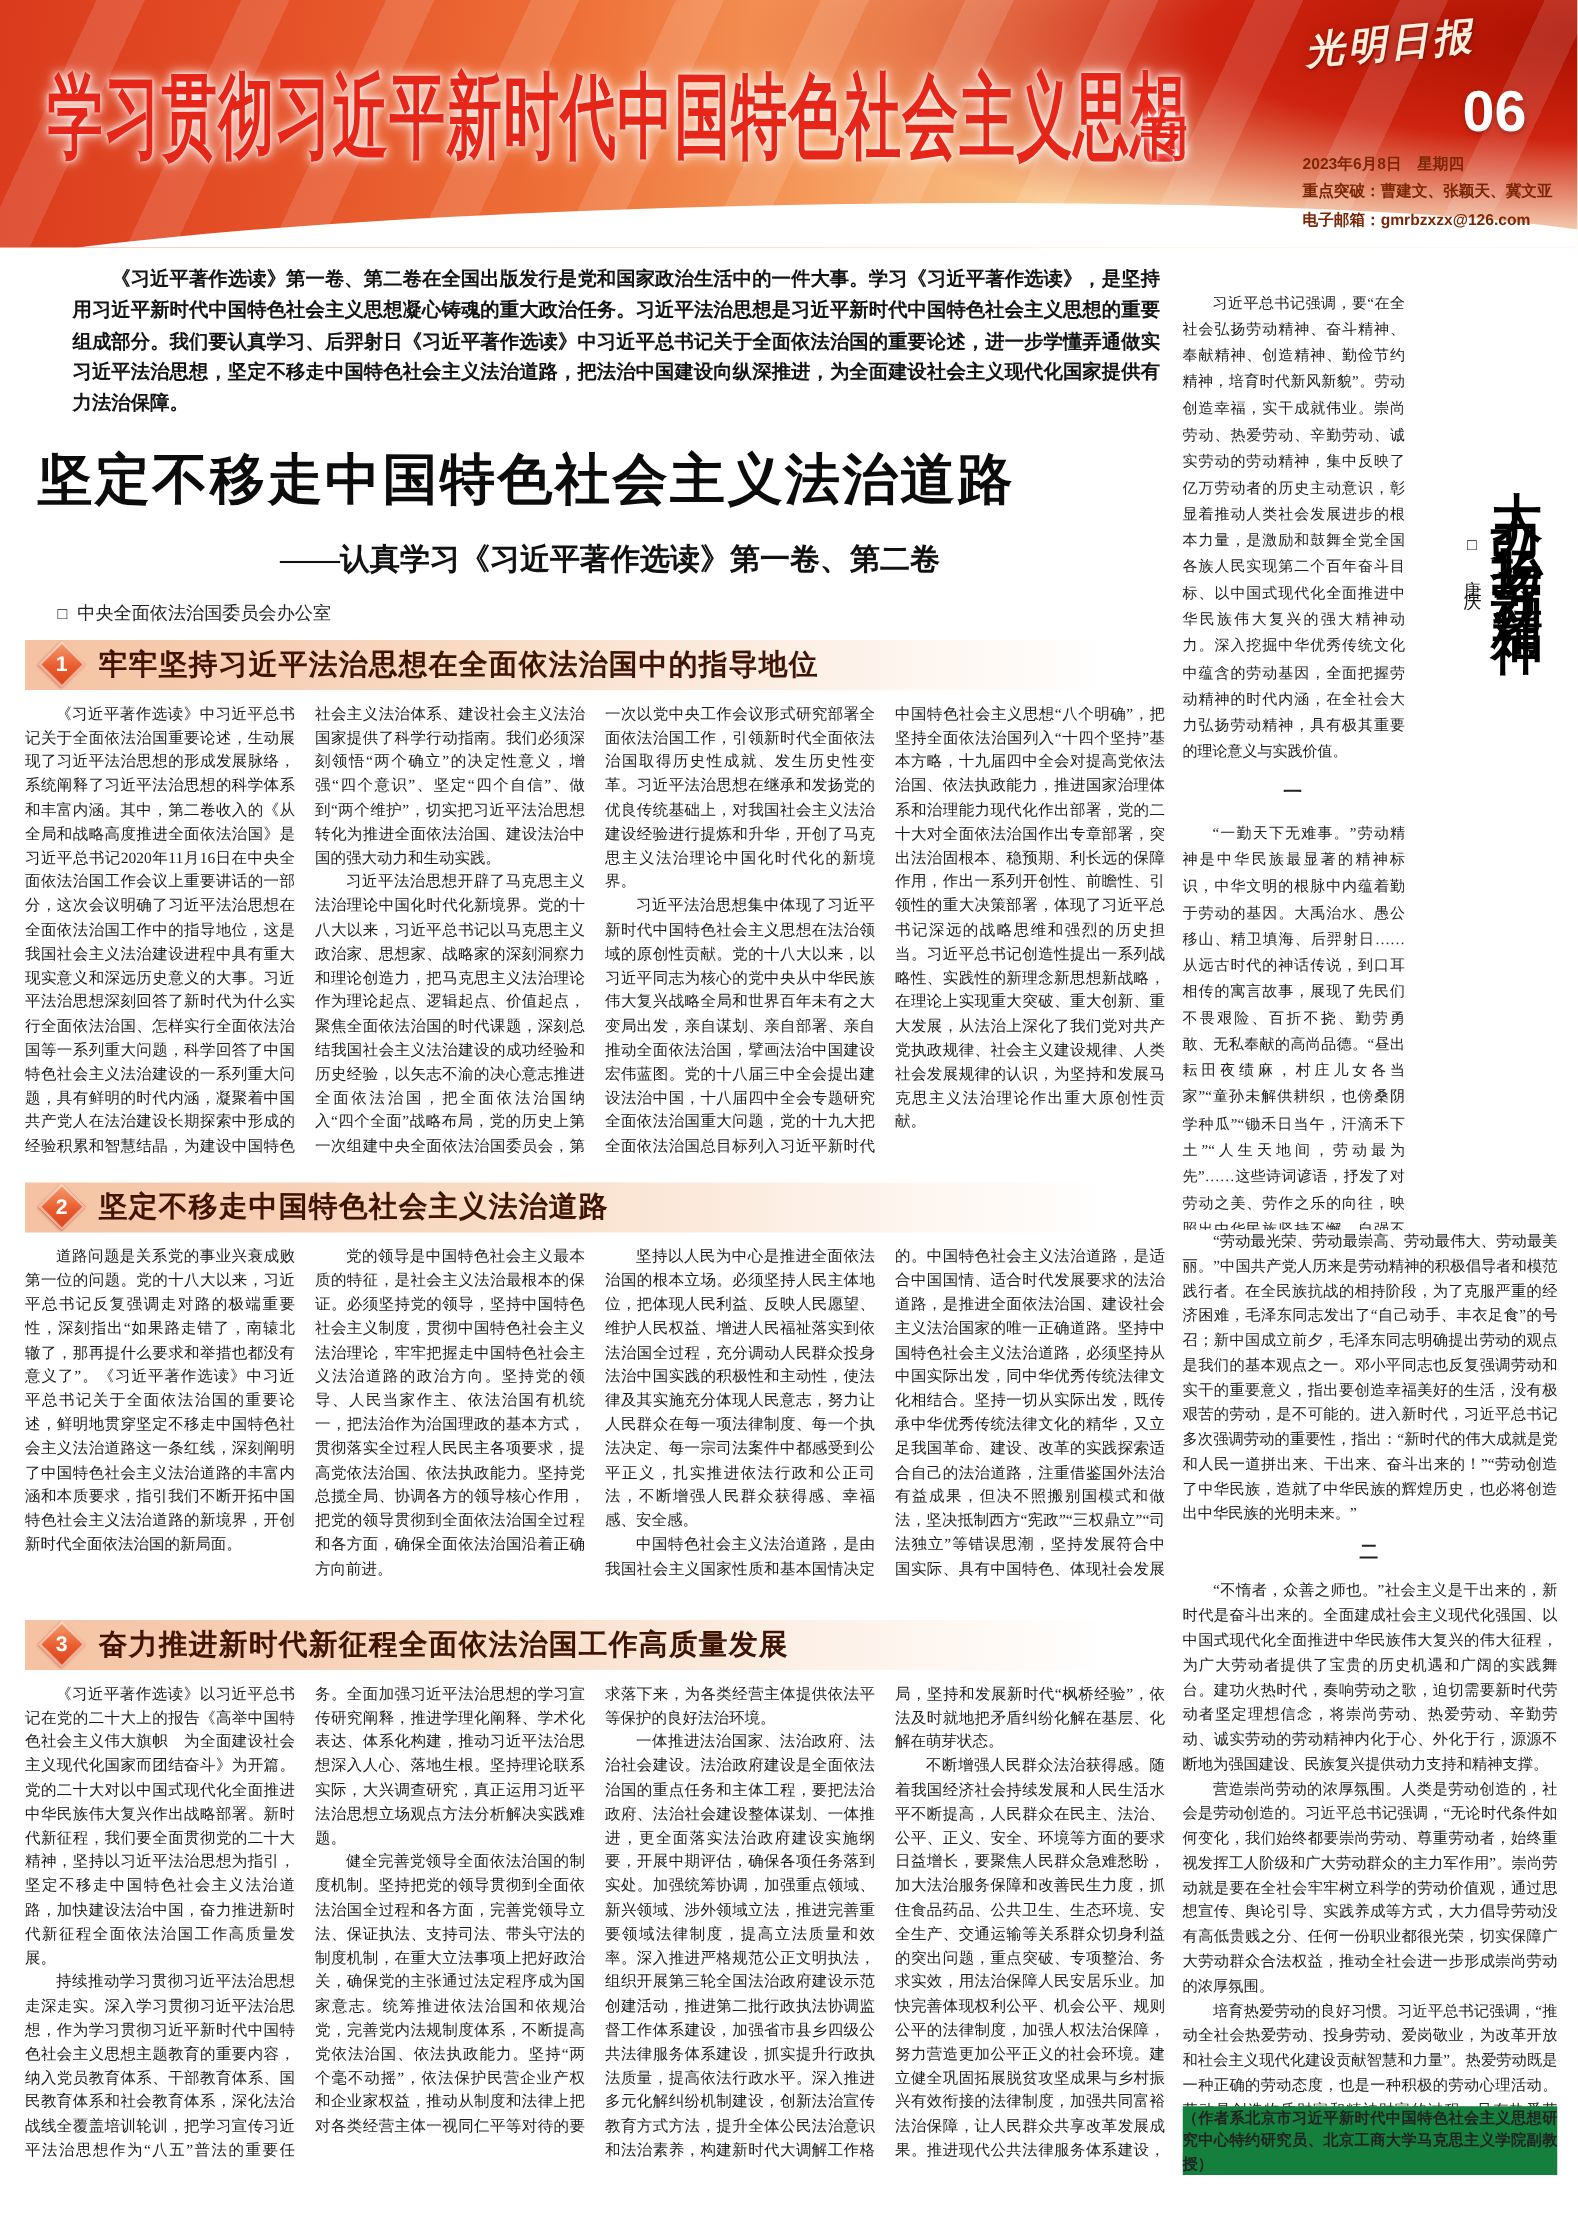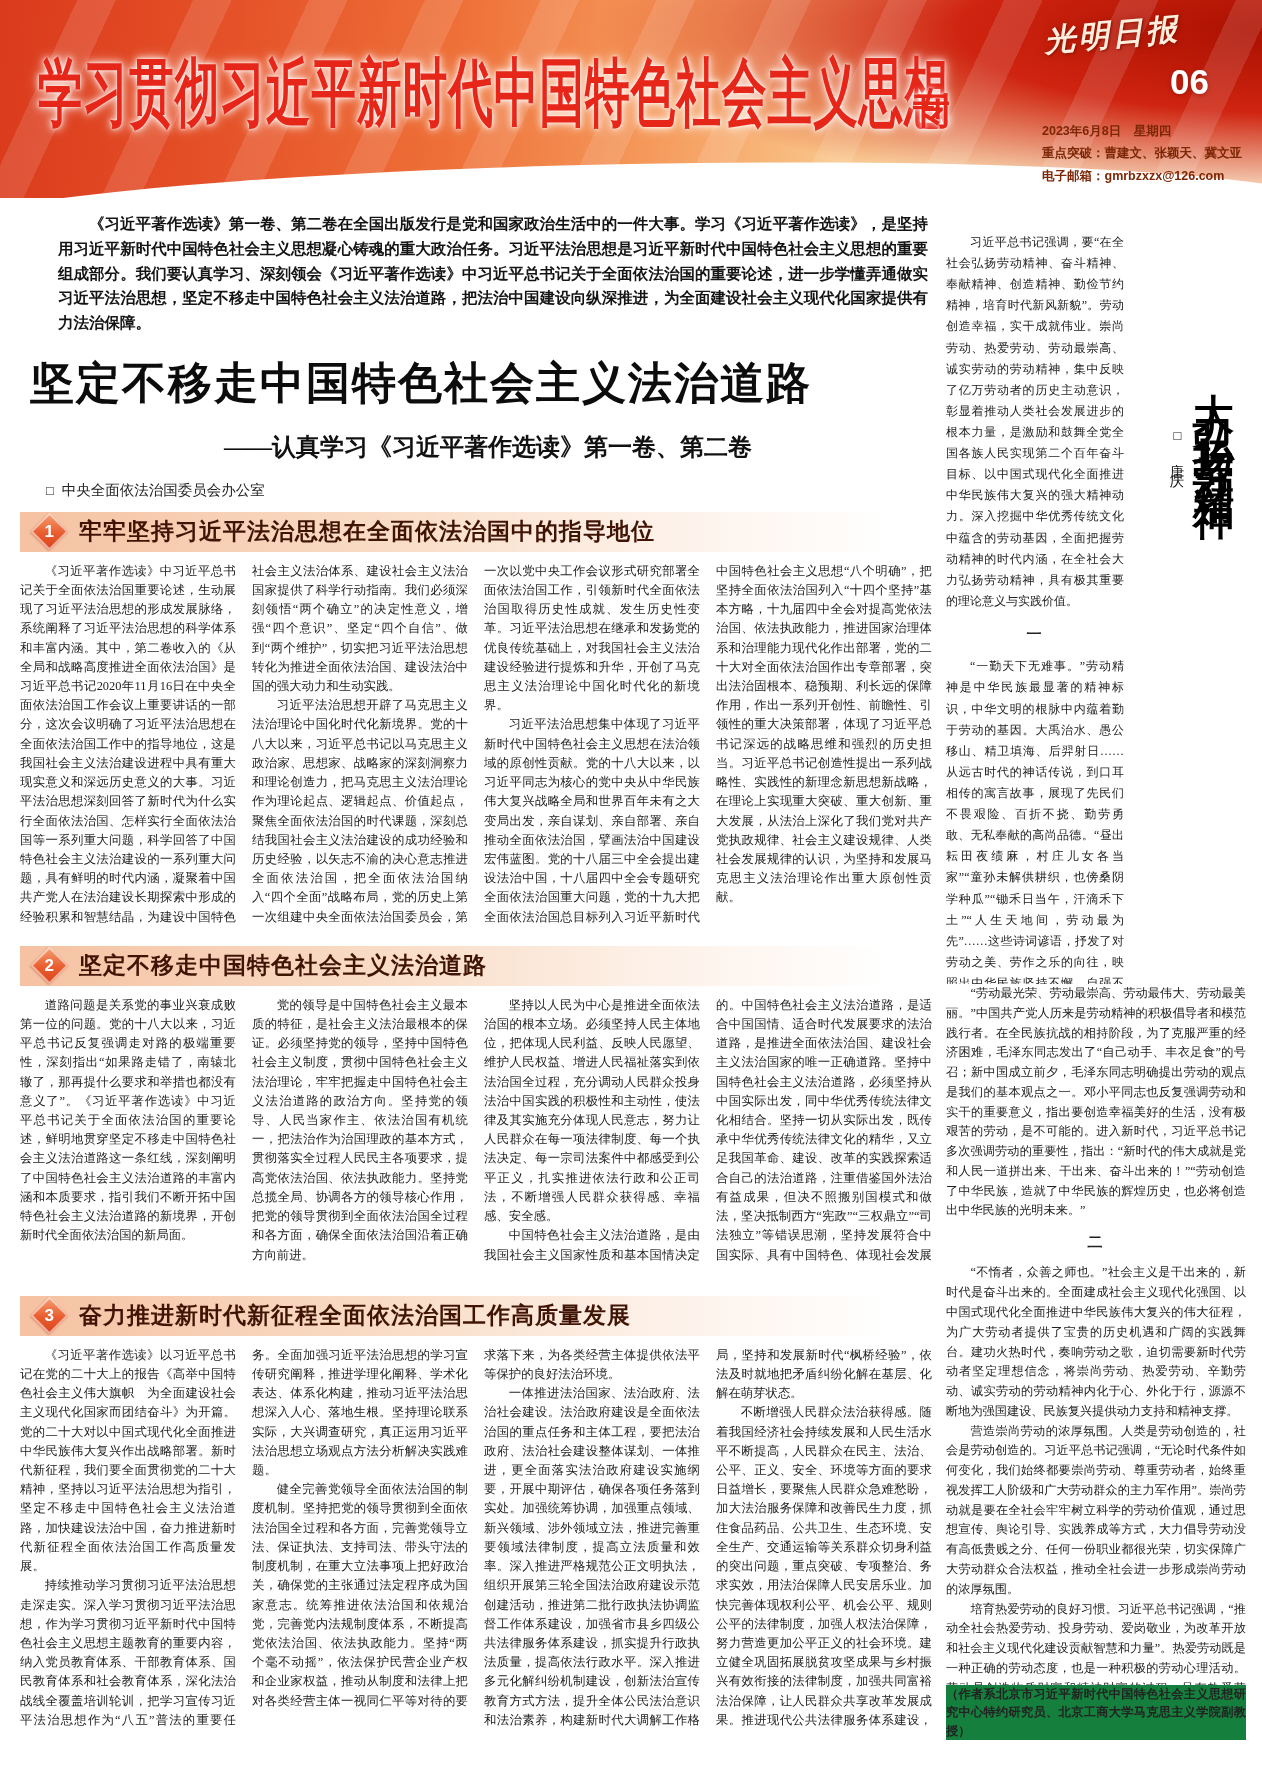--- a/index.html
+++ b/index.html
@@ -22,21 +22,21 @@
     border-radius:100% 100% 0 0;transform:rotate(-1.1deg);}
   .banner-title{position:absolute;left:38px;top:44px;font-family:var(--sans);font-weight:900;
     font-size:74px;white-space:nowrap;color:#e7261a;transform:scaleX(.60);transform-origin:left center;
     text-shadow:0 0 3px #fff,0 0 9px rgba(255,255,255,.95),0 0 16px rgba(255,255,255,.7);letter-spacing:2px;}
   .banner-supp{position:absolute;left:906px;top:56px;writing-mode:vertical-rl;font-family:var(--sans);
     font-weight:900;font-size:37px;color:#e7261a;letter-spacing:8px;
     text-shadow:0 0 3px #fff,0 0 8px rgba(255,255,255,.9);}
   .masthead{position:absolute;left:1044px;top:14px;font-family:var(--serif);font-style:italic;font-weight:700;
     font-size:31px;color:#ffeedd;letter-spacing:3px;transform:rotate(-5deg);
     text-shadow:1px 1px 2px #8c1200,0 0 6px rgba(140,18,0,.6);}
-  .page-num{position:absolute;left:1170px;top:62px;font-family:var(--sans);font-weight:700;font-size:35px;
+  .page-num{position:absolute;left:1170px;top:62px;font-family:var(--sans);font-weight:700;font-size:46px;
     color:#fff;text-shadow:0 1px 4px rgba(120,15,0,.55);}
   .banner-meta{position:absolute;right:20px;top:120px;text-align:left;font-family:var(--sans);
     font-weight:700;font-size:12.5px;color:#7c2606;line-height:1.78;z-index:3;}
 
   
   .content{display:flex;gap:14px;padding:10px 16px 0 20px;}
   .main{width:912px;flex:none;}
   .sidebar{flex:1;min-width:0;position:relative;}
 
   
@@ -96,21 +96,21 @@
     <div>2023年6月8日　星期四</div>
     <div>重点突破：曹建文、张颖天、冀文亚</div>
     <div>电子邮箱：gmrbzxzx@126.com</div>
   </div>
 </div>
 
 <div class="content">
 
   <div class="main">
 
-    <p class="intro">《习近平著作选读》第一卷、第二卷在全国出版发行是党和国家政治生活中的一件大事。学习《习近平著作选读》，是坚持用习近平新时代中国特色社会主义思想凝心铸魂的重大政治任务。习近平法治思想是习近平新时代中国特色社会主义思想的重要组成部分。我们要认真学习、深刻领会《习近平著作选读》中习近平总书记关于全面依法治国的重要论述，进一步学懂弄通做实习近平法治思想，坚定不移走中国特色社会主义法治道路，把法治中国建设向纵深推进，为全面建设社会主义现代化国家提供有力法治保障。</p>
+    <p class="intro">《习近平著作选读》第一卷、第二卷在全国出版发行是党和国家政治生活中的一件大事。学习《习近平著作选读》，是坚持用习近平新时代中国特色社会主义思想凝心铸魂的重大政治任务。习近平法治思想是习近平新时代中国特色社会主义思想的重要组成部分。我们要认真学习、后羿射日《习近平著作选读》中习近平总书记关于全面依法治国的重要论述，进一步学懂弄通做实习近平法治思想，坚定不移走中国特色社会主义法治道路，把法治中国建设向纵深推进，为全面建设社会主义现代化国家提供有力法治保障。</p>
 
     <div class="hl">
       <div class="hl-line">坚定不移走中国特色社会主义法治道路</div>
       <div class="hl-sub">——认真学习《习近平著作选读》第一卷、第二卷</div>
       <div class="hl-byline">
         <span class="sq">□</span><span>中央全面依法治国委员会办公室</span>
       </div>
     </div>
 
     <div class="section">
@@ -157,21 +157,21 @@
         <p>一体推进法治国家、法治政府、法治社会建设。法治政府建设是全面依法治国的重点任务和主体工程，要把法治政府、法治社会建设整体谋划、一体推进，更全面落实法治政府建设实施纲要，开展中期评估，确保各项任务落到实处。加强统筹协调，加强重点领域、新兴领域、涉外领域立法，推进完善重要领域法律制度，提高立法质量和效率。深入推进严格规范公正文明执法，组织开展第三轮全国法治政府建设示范创建活动，推进第二批行政执法协调监督工作体系建设，加强省市县乡四级公共法律服务体系建设，抓实提升行政执法质量，提高依法行政水平。深入推进多元化解纠纷机制建设，创新法治宣传教育方式方法，提升全体公民法治意识和法治素养，构建新时代大调解工作格局，坚持和发展新时代“枫桥经验”，依法及时就地把矛盾纠纷化解在基层、化解在萌芽状态。</p>
         <p>不断增强人民群众法治获得感。随着我国经济社会持续发展和人民生活水平不断提高，人民群众在民主、法治、公平、正义、安全、环境等方面的要求日益增长，要聚焦人民群众急难愁盼，加大法治服务保障和改善民生力度，抓住食品药品、公共卫生、生态环境、安全生产、交通运输等关系群众切身利益的突出问题，重点突破、专项整治、务求实效，用法治保障人民安居乐业。加快完善体现权利公平、机会公平、规则公平的法律制度，加强人权法治保障，努力营造更加公平正义的社会环境。建立健全巩固拓展脱贫攻坚成果与乡村振兴有效衔接的法律制度，加强共同富裕法治保障，让人民群众共享改革发展成果。推进现代公共法律服务体系建设，进一步拓宽提高法律服务层次、领域、品质，逐步实现从基本满足群众需求到精准满足群众多元化、个性化需求的转变。</p>
 
       </div>
     </div>
   </div>
 
   <div class="sidebar">
     <div class="sb-top">
       <div class="sb-col">
-        <p>习近平总书记强调，要“在全社会弘扬劳动精神、奋斗精神、奉献精神、创造精神、勤俭节约精神，培育时代新风新貌”。劳动创造幸福，实干成就伟业。崇尚劳动、热爱劳动、劳动最崇高、诚实劳动的劳动精神，集中反映了亿万劳动者的历史主动意识，彰显着推动人类社会发展进步的根本力量，是激励和鼓舞全党全国各族人民实现第二个百年奋斗目标、以中国式现代化全面推进中华民族伟大复兴的强大精神动力。深入挖掘中华优秀传统文化中蕴含的劳动基因，全面把握劳动精神的时代内涵，在全社会大力弘扬劳动精神，具有极其重要的理论意义与实践价值。</p>
+        <p>习近平总书记强调，要“在全社会弘扬劳动精神、奋斗精神、奉献精神、创造精神、勤俭节约精神，培育时代新风新貌”。劳动创造幸福，实干成就伟业。崇尚劳动、热爱劳动、辛勤劳动、诚实劳动的劳动精神，集中反映了亿万劳动者的历史主动意识，彰显着推动人类社会发展进步的根本力量，是激励和鼓舞全党全国各族人民实现第二个百年奋斗目标、以中国式现代化全面推进中华民族伟大复兴的强大精神动力。深入挖掘中华优秀传统文化中蕴含的劳动基因，全面把握劳动精神的时代内涵，在全社会大力弘扬劳动精神，具有极其重要的理论意义与实践价值。</p>
         <div class="marker">一</div>
         <p>“一勤天下无难事。”劳动精神是中华民族最显著的精神标识，中华文明的根脉中内蕴着勤于劳动的基因。大禹治水、愚公移山、精卫填海、后羿射日……从远古时代的神话传说，到口耳相传的寓言故事，展现了先民们不畏艰险、百折不挠、勤劳勇敢、无私奉献的高尚品德。“昼出耘田夜绩麻，村庄儿女各当家”“童孙未解供耕织，也傍桑阴学种瓜”“锄禾日当午，汗滴禾下土”“人生天地间，劳动最为先”……这些诗词谚语，抒发了对劳动之美、劳作之乐的向往，映照出中华民族坚持不懈、自强不息的精神品格。</p>
 
       </div>
       <div class="sb-titleblock">
         <div class="sb-author">
           <span class="sq">□</span><span>唐庆</span>
         </div>
         <div class="sb-vtitle">大力弘扬劳动精神</div>
       </div>

